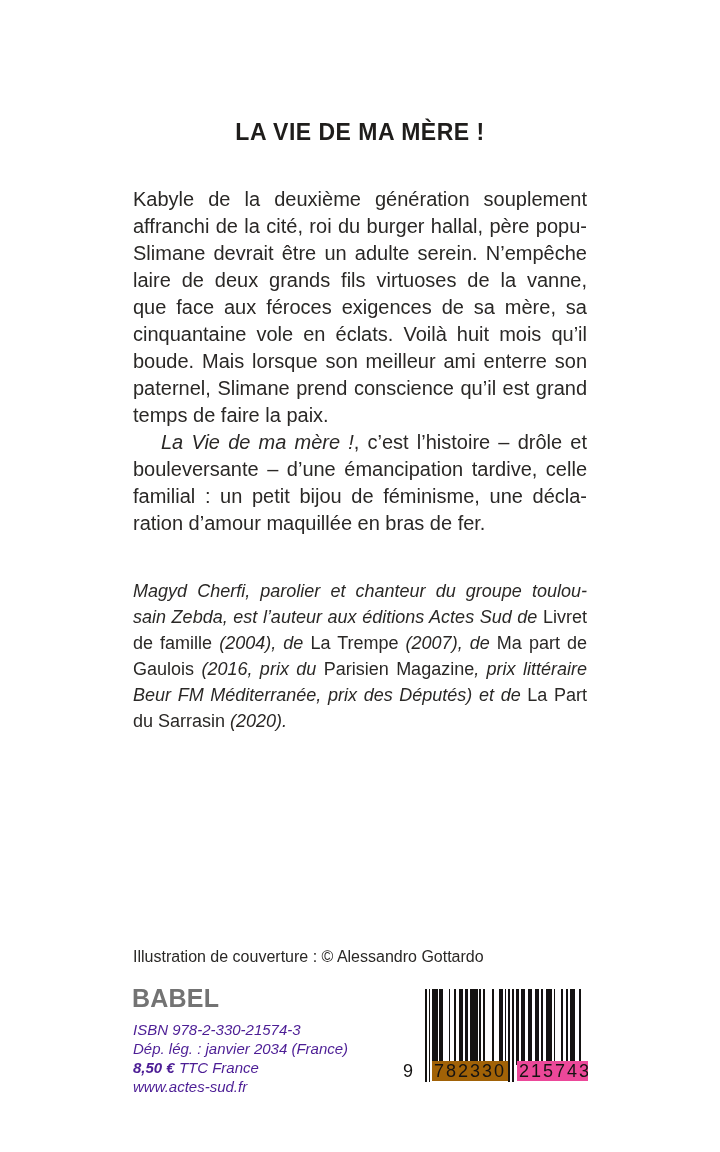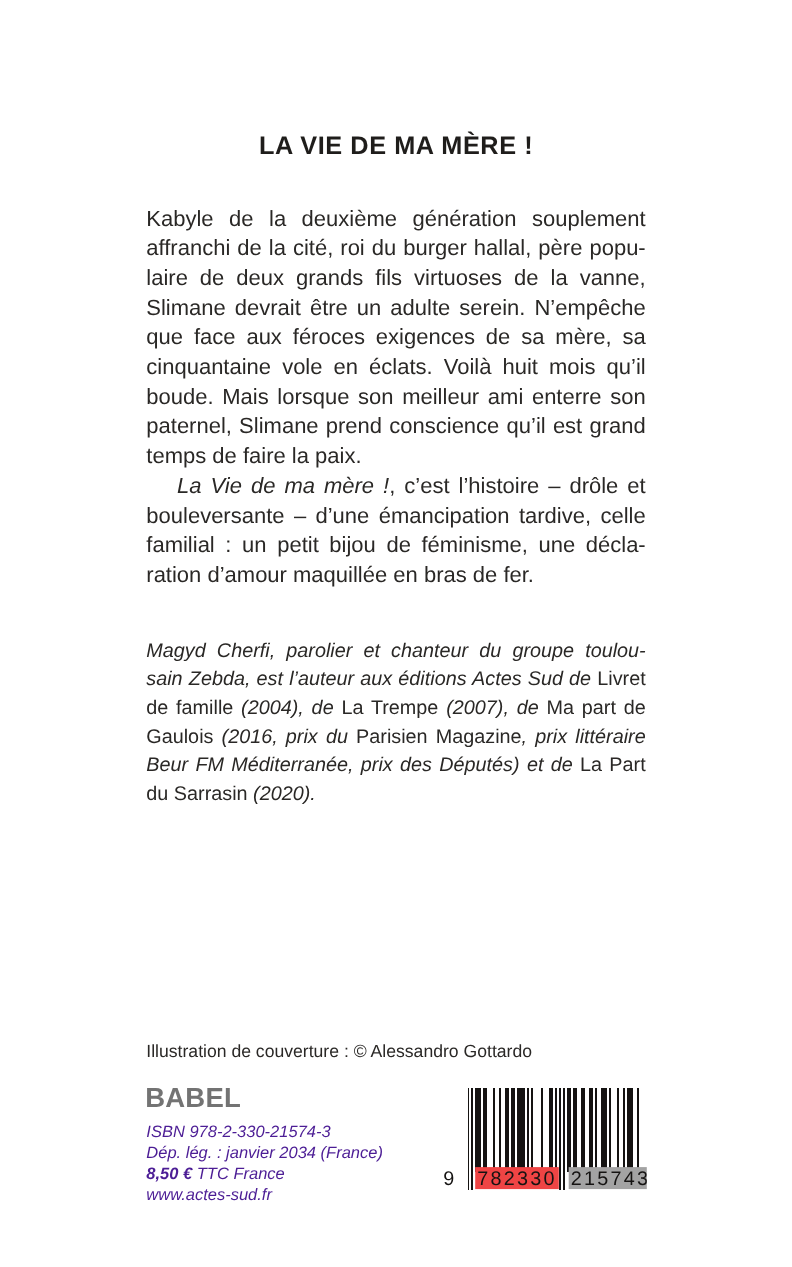--- a/index.html
+++ b/index.html
@@ -32,36 +32,36 @@
     font-style:italic;color:#4c1d95;
   }
   .price-bold{font-weight:bold;}
   .barcode{position:absolute;left:403px;top:989px;width:196px;height:104px;}
   .barcode svg{position:absolute;left:22px;top:0;width:172px;height:93px;}
   .bc-digit{
     position:absolute;top:72px;font-size:18px;line-height:20px;color:#151312;
     font-family:"Liberation Sans",sans-serif;
   }
   .bc-first{left:0;}
-  .bc-g1{left:29px;width:76px;text-align:center;letter-spacing:2px;background:#ef4444;}
-  .bc-g2{left:114px;width:76px;text-align:center;letter-spacing:2px;background:#a3a3a3;}
+  .bc-g1{left:29px;width:76px;text-align:center;letter-spacing:2px;background:#a16207;}
+  .bc-g2{left:114px;width:76px;text-align:center;letter-spacing:2px;background:#ec4899;}
 </style>
 </head>
 <body>
 
 <div class="page">
 
   <div class="title">LA VIE DE MA MÈRE !</div>
 
   <div class="textcol" id="blurb">
     <div id="blurb-p1">
         <div class="tline"><span class="rm">Kabyle de la deuxième génération souplement</span></div>
         <div class="tline"><span class="rm">affranchi de la cité, roi du burger hallal, père popu-</span></div>
+        <div class="tline"><span class="rm">Slimane devrait être un adulte serein. N’empêche</span></div>
         <div class="tline"><span class="rm">laire de deux grands fils virtuoses de la vanne,</span></div>
-        <div class="tline"><span class="rm">Slimane devrait être un adulte serein. N’empêche</span></div>
         <div class="tline"><span class="rm">que face aux féroces exigences de sa mère, sa</span></div>
         <div class="tline"><span class="rm">cinquantaine vole en éclats. Voilà huit mois qu’il</span></div>
         <div class="tline"><span class="rm">boude. Mais lorsque son meilleur ami enterre son</span></div>
         <div class="tline"><span class="rm">paternel, Slimane prend conscience qu’il est grand</span></div>
         <div class="tline tlast"><span class="rm">temps de faire la paix.</span></div>
       </div>
     <div id="blurb-p2">
         <div class="tline tind"><span class="it">La Vie de ma mère !</span><span class="rm">, c’est l’histoire – drôle et</span></div>
         <div class="tline"><span class="rm">bouleversante – d’une émancipation tardive, celle</span></div>
         <div class="tline"><span class="rm">familial : un petit bijou de féminisme, une décla-</span></div>

